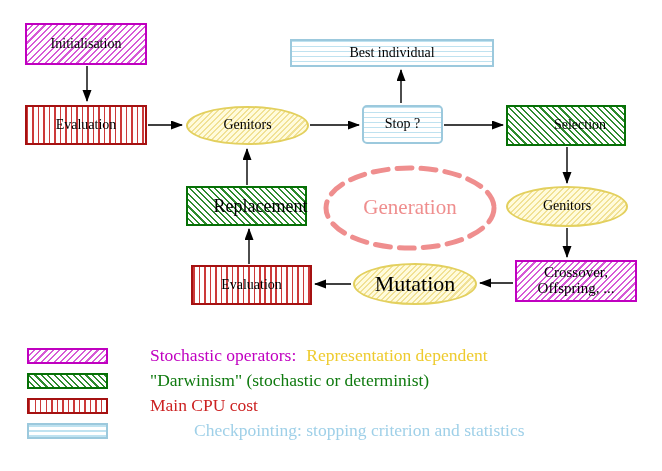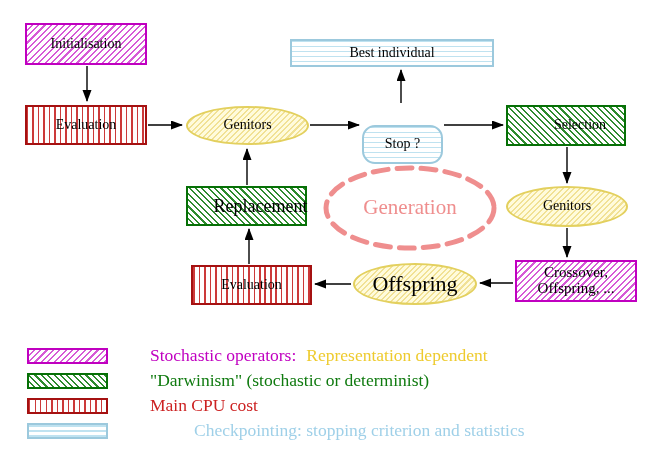--- a/index.html
+++ b/index.html
@@ -25,21 +25,21 @@
     background:repeating-linear-gradient(90deg,var(--red-stripe,#cc3a3a) 0 1.5px,#ffffff 1.5px 5.5px);
   }
   .stripe-cyan{
     border:2px solid var(--cyan,#9cc9dd);
     background:repeating-linear-gradient(180deg,var(--cyan-stripe,#bfe2f0) 0 1.5px,#ffffff 1.5px 5px);
   }
   .ellipse-yellow{
     border:2px solid var(--yellow,#e3d05e);border-radius:50%;
     background:repeating-linear-gradient(135deg,#fffbdc 0 2.5px,var(--yellow-hatch,#f1e195) 2.5px 4px);
   }
-  .rounded{border-radius:13px;margin-top:20px;}
+  .rounded{border-radius:5px;}
   .small-label{font-size:15px;}
   #generation-label{
     position:absolute;left:325px;top:195px;width:170px;text-align:center;
     font-size:21px;color:var(--salmon,#ef8e8e);
   }
   #arrow-layer{position:absolute;left:0;top:0;pointer-events:none;}
   
   .legend-row{position:absolute;left:27px;display:flex;align-items:center;height:17px;}
   .swatch{width:81px;height:16px;box-sizing:border-box;flex:0 0 auto;}
   .legend-text{margin-left:42px;font-size:17.5px;white-space:nowrap;}
@@ -84,21 +84,21 @@
 
   <div class="node ellipse-yellow" style="left:506px;top:186px;width:122px;height:41px;">
     <span>Genitors</span>
   </div>
 
   <div class="node stripe-red" style="left:191px;top:265px;width:121px;height:40px;">
     <span>Evaluation</span>
   </div>
 
   <div class="node ellipse-yellow" style="left:353px;top:263px;width:124px;height:42px;font-size:22px;">
-    <span>Offspring</span>
+    <span>Mutation</span>
   </div>
 
   <div class="node hatch-magenta small-label" style="left:515px;top:260px;width:122px;height:42px;flex-direction:column;">
     <span>Crossover,</span>
     <span>Offspring, ...</span>
   </div>
 
   <div id="generation-label">Generation</div>
 
   <svg id="arrow-layer" width="662" height="471" viewBox="0 0 662 471">

